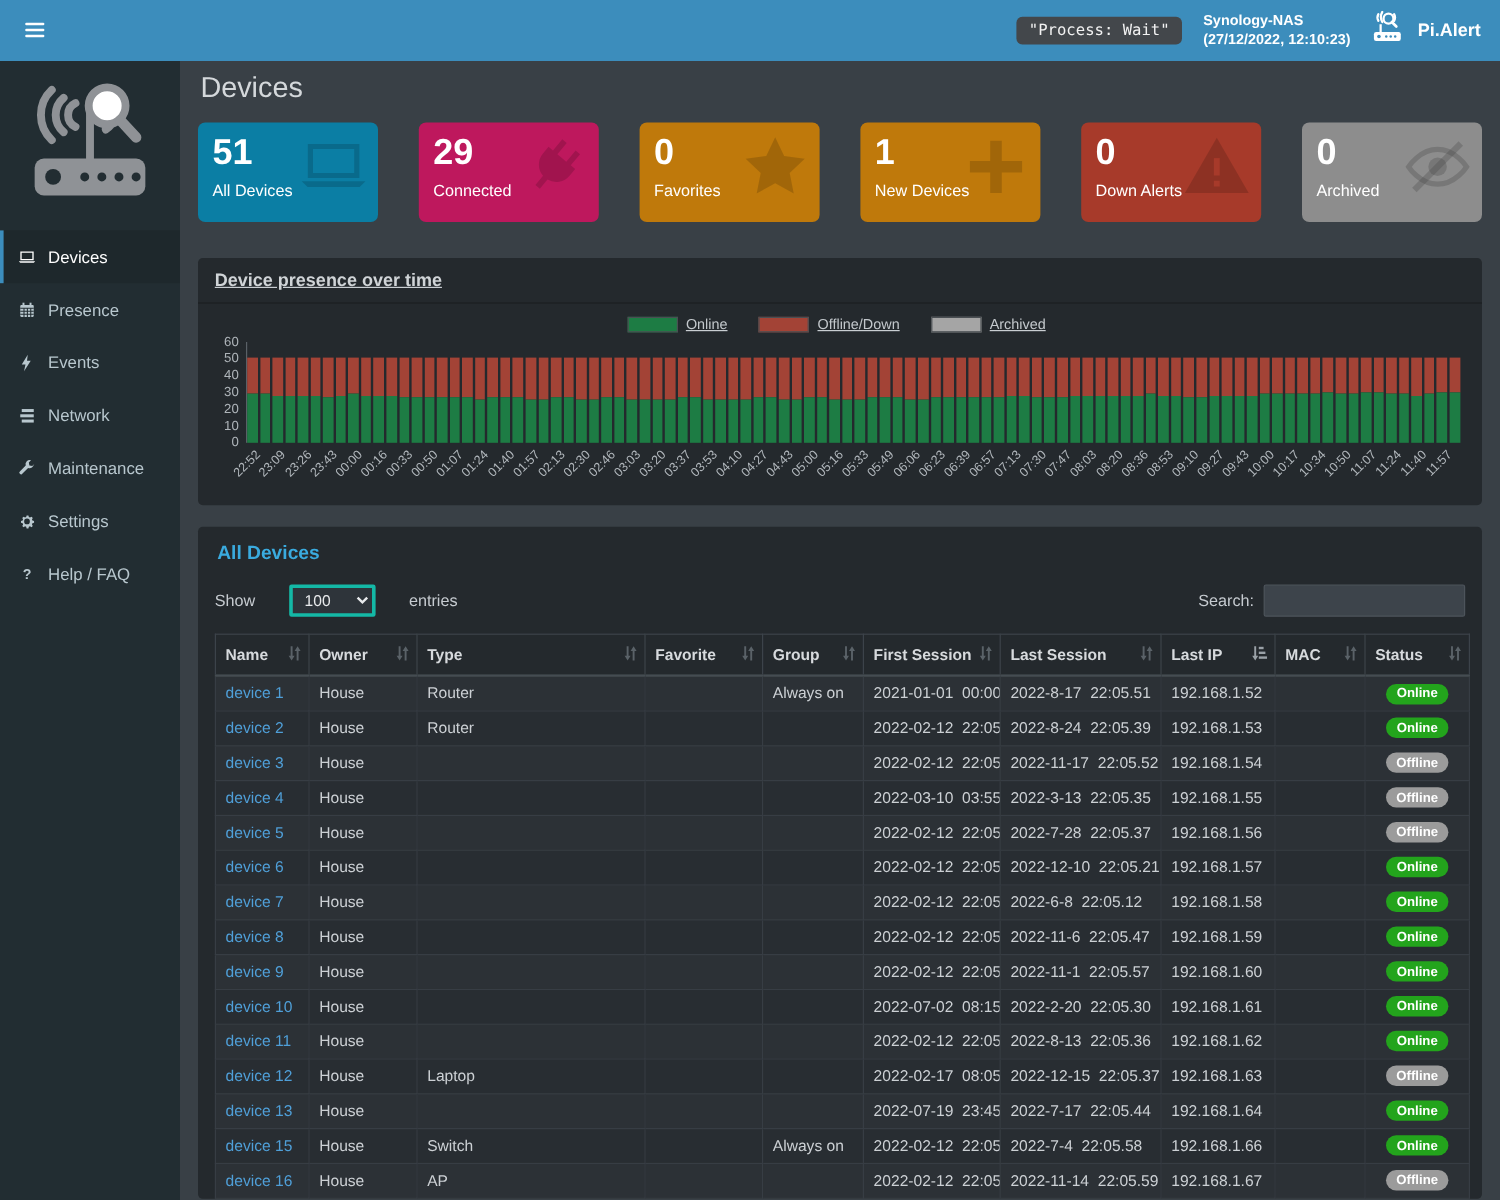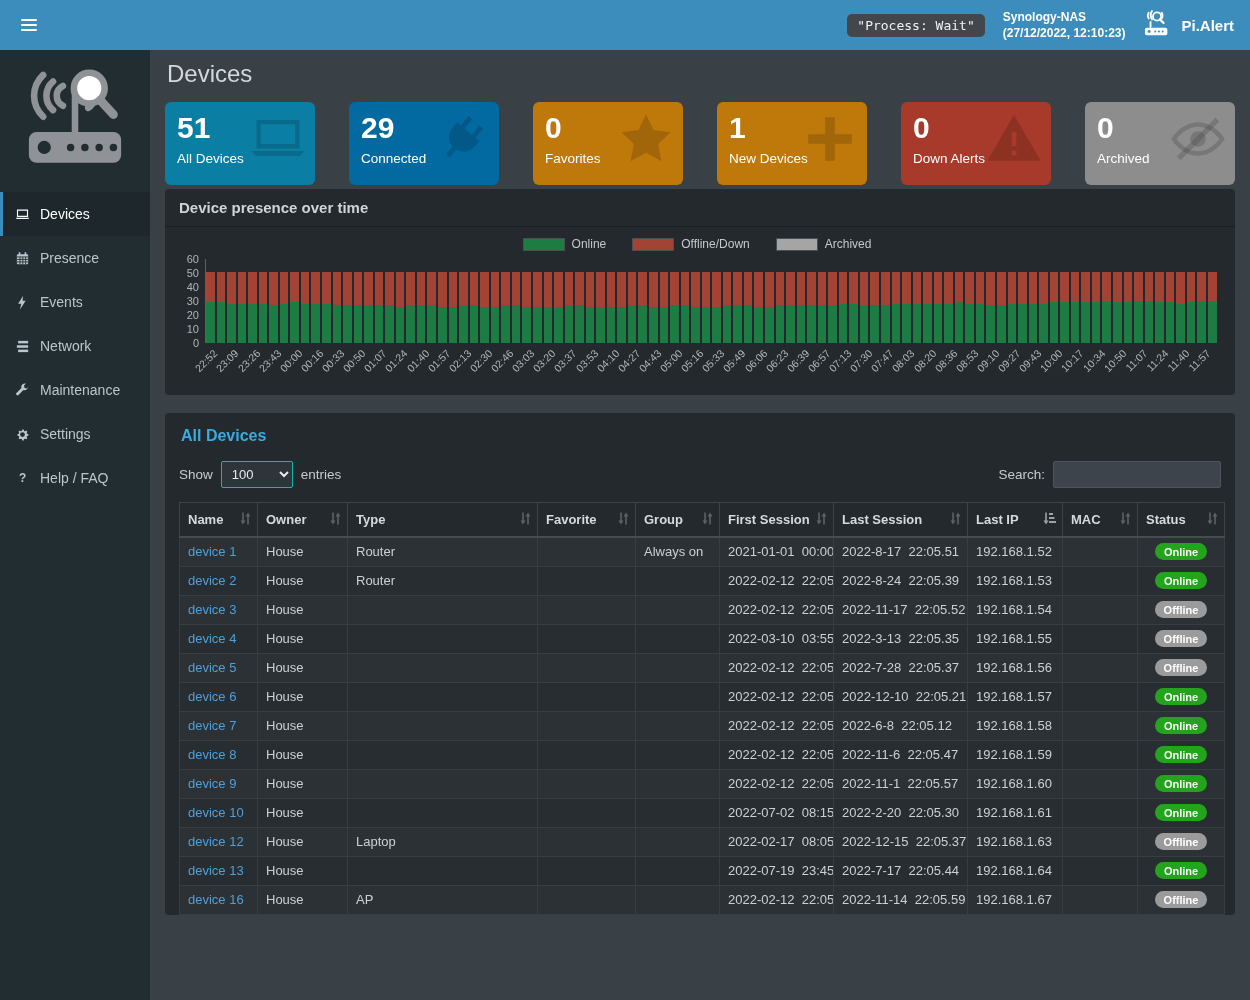--- a/index.html
+++ b/index.html
@@ -31,41 +31,41 @@
   .page-title { font-size:24px; font-weight:normal; color:#d4d8db; margin:2px 0 14px 2px; }
   
   .cards { display:flex; justify-content:space-between; }
   .card { position:relative; width:150px; height:83px; border-radius:6px; padding:9px 12px; color:#fff; overflow:hidden; cursor:pointer; }
   .card .num { font-size:30px; font-weight:bold; line-height:1.15; }
   .card .lbl { font-size:13.5px; margin-top:5px; white-space:nowrap; }
   .card .cicon { position:absolute; right:8px; top:8px; opacity:.55; }
   .card .cicon svg { fill:rgba(0,0,0,.28); }
   
   .panel { background:#24292d; border-radius:4px; margin-bottom:18px; }
-  .chart-panel { margin-top:4px; }
+  .chart-panel { margin-top:30px;text-decoration:underline; }
   .panel-hdr { padding:10px 14px; border-bottom:1px solid #1b1f22; }
   .panel-hdr h3 { font-size:15px; font-weight:bold; color:#d0d4d7; }
   .chart-body { padding:8px 16px 2px 10px; }
   .legend { display:flex; justify-content:center; gap:26px; margin:2px 0 8px 0; }
   .legend .litem { display:flex; align-items:center; gap:7px; font-size:12px; color:#c3c8cc; }
   .legend .swatch { width:42px; height:13px; border:1px solid #4a4f53; }
   .chart-wrap { display:flex; }
   .y-axis { position:relative; width:30px; height:84px; }
   .y-axis span { position:absolute; right:6px; transform:translateY(50%); font-size:11px; color:#aeb4b9; }
   .plot { position:relative; flex:1; height:84px; border-left:1px solid #5a6167; display:flex; align-items:flex-end; }
   .bar { flex:1; margin-right:2px; display:flex; flex-direction:column; justify-content:flex-end; }
   .bar .seg-off { background:#a34336; }
   .bar .seg-on { background:#1d7c44; }
   .x-axis { position:relative; height:50px; margin-left:30px; }
   .x-axis span { position:absolute; top:4px; font-size:10.5px; color:#b0b6bb; transform:translateX(-100%) rotate(-45deg); transform-origin:100% 0; white-space:nowrap; }
   
   .table-panel { padding:12px 14px 0 14px; }
   .tbl-title { font-size:16px; font-weight:bold; color:#3aabdf; margin:2px 0 16px 2px; }
-  .tbl-controls { display:flex; align-items:center; font-size:13.5px; color:#c6cbd0; margin-bottom:14px; }
-  .tbl-controls select { margin:0 8px; width:72px; height:27px; background:#2e343a; color:#e8eaec; border:1px solid #14b8a6; border-radius:2px; font-size:13px; padding:0 6px; font-family:"Liberation Sans", sans-serif; }
+  .tbl-controls { display:flex; align-items:center; font-size:13.5px; color:#c6cbd0; margin-bottom:14px;gap:20px; }
+  .tbl-controls select { margin:0 8px; width:72px; height:27px; background:#2e343a; color:#e8eaec; border:3px solid #14b8a6; border-radius:2px; font-size:13px; padding:0 6px; font-family:"Liberation Sans", sans-serif; }
   .search-box { margin-left:auto; display:flex; align-items:center; gap:8px; }
   .search-box input { width:168px; height:27px; background:#3d444b; border:1px solid #4d545b; border-radius:2px; color:#e8eaec; padding:0 8px; font-size:13px; }
   table { width:100%; border-collapse:collapse; font-size:13px; table-layout:fixed; }
   th { font-weight:bold; color:#d7dadd; text-align:left; padding:9px 8px; border:1px solid #3c434a; border-bottom:2px solid #454c52; position:relative; cursor:pointer; }
   th .sort-ico { position:absolute; right:6px; top:50%; transform:translateY(-50%); }
   td { padding:5px 8px; height:29px; color:#ccd0d4; border-bottom:1px solid #373d44; border-left:1px solid #373d44; border-right:1px solid #373d44; white-space:pre; overflow:hidden; }
   tr:nth-child(odd) td { background:#2c3136; }
   tr:nth-child(even) td { background:#282d32; }
   td.name a { color:#4f9fd8; text-decoration:none; cursor:pointer; }
   td.status { text-align:center; }
@@ -213,21 +213,21 @@
 
   <div class="cards" id="cards">
       <div class="card" style="background: rgb(11, 126, 164);">
         <div class="num">51</div>
     <div class="lbl">All Devices</div>
     <div class="cicon" style="color:rgba(0,0,0,.28)"><svg width="58" height="58" viewBox="0 0 24 24">
             <path d="M4 5h16v10H4z" fill="none" stroke="currentColor" stroke-width="1.8"></path>
             <path d="M1 17h22l-2 2H3z" fill="currentColor"></path>
           </svg></div>
       </div>
-      <div class="card" style="background: #0369a1;">
+      <div class="card" style="background: #be185d;">
         <div class="num">29</div>
     <div class="lbl">Connected</div>
     <div class="cicon" style="color:rgba(0,0,0,.28)"><svg width="58" height="58" viewBox="0 0 24 24">
             <path fill="currentColor" d="M16 3v5h2v3a6 6 0 0 1-5 5.9V21h-2v-4.1A6 6 0 0 1 6 11V8h2V3h2v5h4V3z" transform="rotate(40 12 12)"></path>
           </svg></div>
       </div>
       <div class="card" style="background: rgb(191, 121, 11);">
         <div class="num">0</div>
     <div class="lbl">Favorites</div>
     <div class="cicon" style="color:rgba(0,0,0,.28)"><svg width="58" height="58" viewBox="0 0 24 24">
@@ -915,40 +915,64 @@
             <td></td>
             <td></td>
             <td></td>
             <td>2022-07-02  08:15</td>
             <td>2022-2-20  22:05.30</td>
             <td>192.168.1.61</td>
             <td></td>
             <td class="status"><span class="pill online">Online</span></td>
           </tr>
           <tr>
+            <td class="name"><a>device 11</a></td>
+            <td>House</td>
+            <td></td>
+            <td></td>
+            <td></td>
+            <td>2022-02-12  22:05</td>
+            <td>2022-8-13  22:05.36</td>
+            <td>192.168.1.62</td>
+            <td></td>
+            <td class="status"><span class="pill online">Online</span></td>
+          </tr>
+          <tr>
             <td class="name"><a>device 12</a></td>
             <td>House</td>
             <td>Laptop</td>
             <td></td>
             <td></td>
             <td>2022-02-17  08:05</td>
             <td>2022-12-15  22:05.37</td>
             <td>192.168.1.63</td>
             <td></td>
             <td class="status"><span class="pill offline">Offline</span></td>
           </tr>
           <tr>
             <td class="name"><a>device 13</a></td>
             <td>House</td>
             <td></td>
             <td></td>
             <td></td>
             <td>2022-07-19  23:45</td>
             <td>2022-7-17  22:05.44</td>
             <td>192.168.1.64</td>
+            <td></td>
+            <td class="status"><span class="pill online">Online</span></td>
+          </tr>
+          <tr>
+            <td class="name"><a>device 15</a></td>
+            <td>House</td>
+            <td>Switch</td>
+            <td></td>
+            <td>Always on</td>
+            <td>2022-02-12  22:05</td>
+            <td>2022-7-4  22:05.58</td>
+            <td>192.168.1.66</td>
             <td></td>
             <td class="status"><span class="pill online">Online</span></td>
           </tr>
           <tr>
             <td class="name"><a>device 16</a></td>
             <td>House</td>
             <td>AP</td>
             <td></td>
             <td></td>
             <td>2022-02-12  22:05</td>

